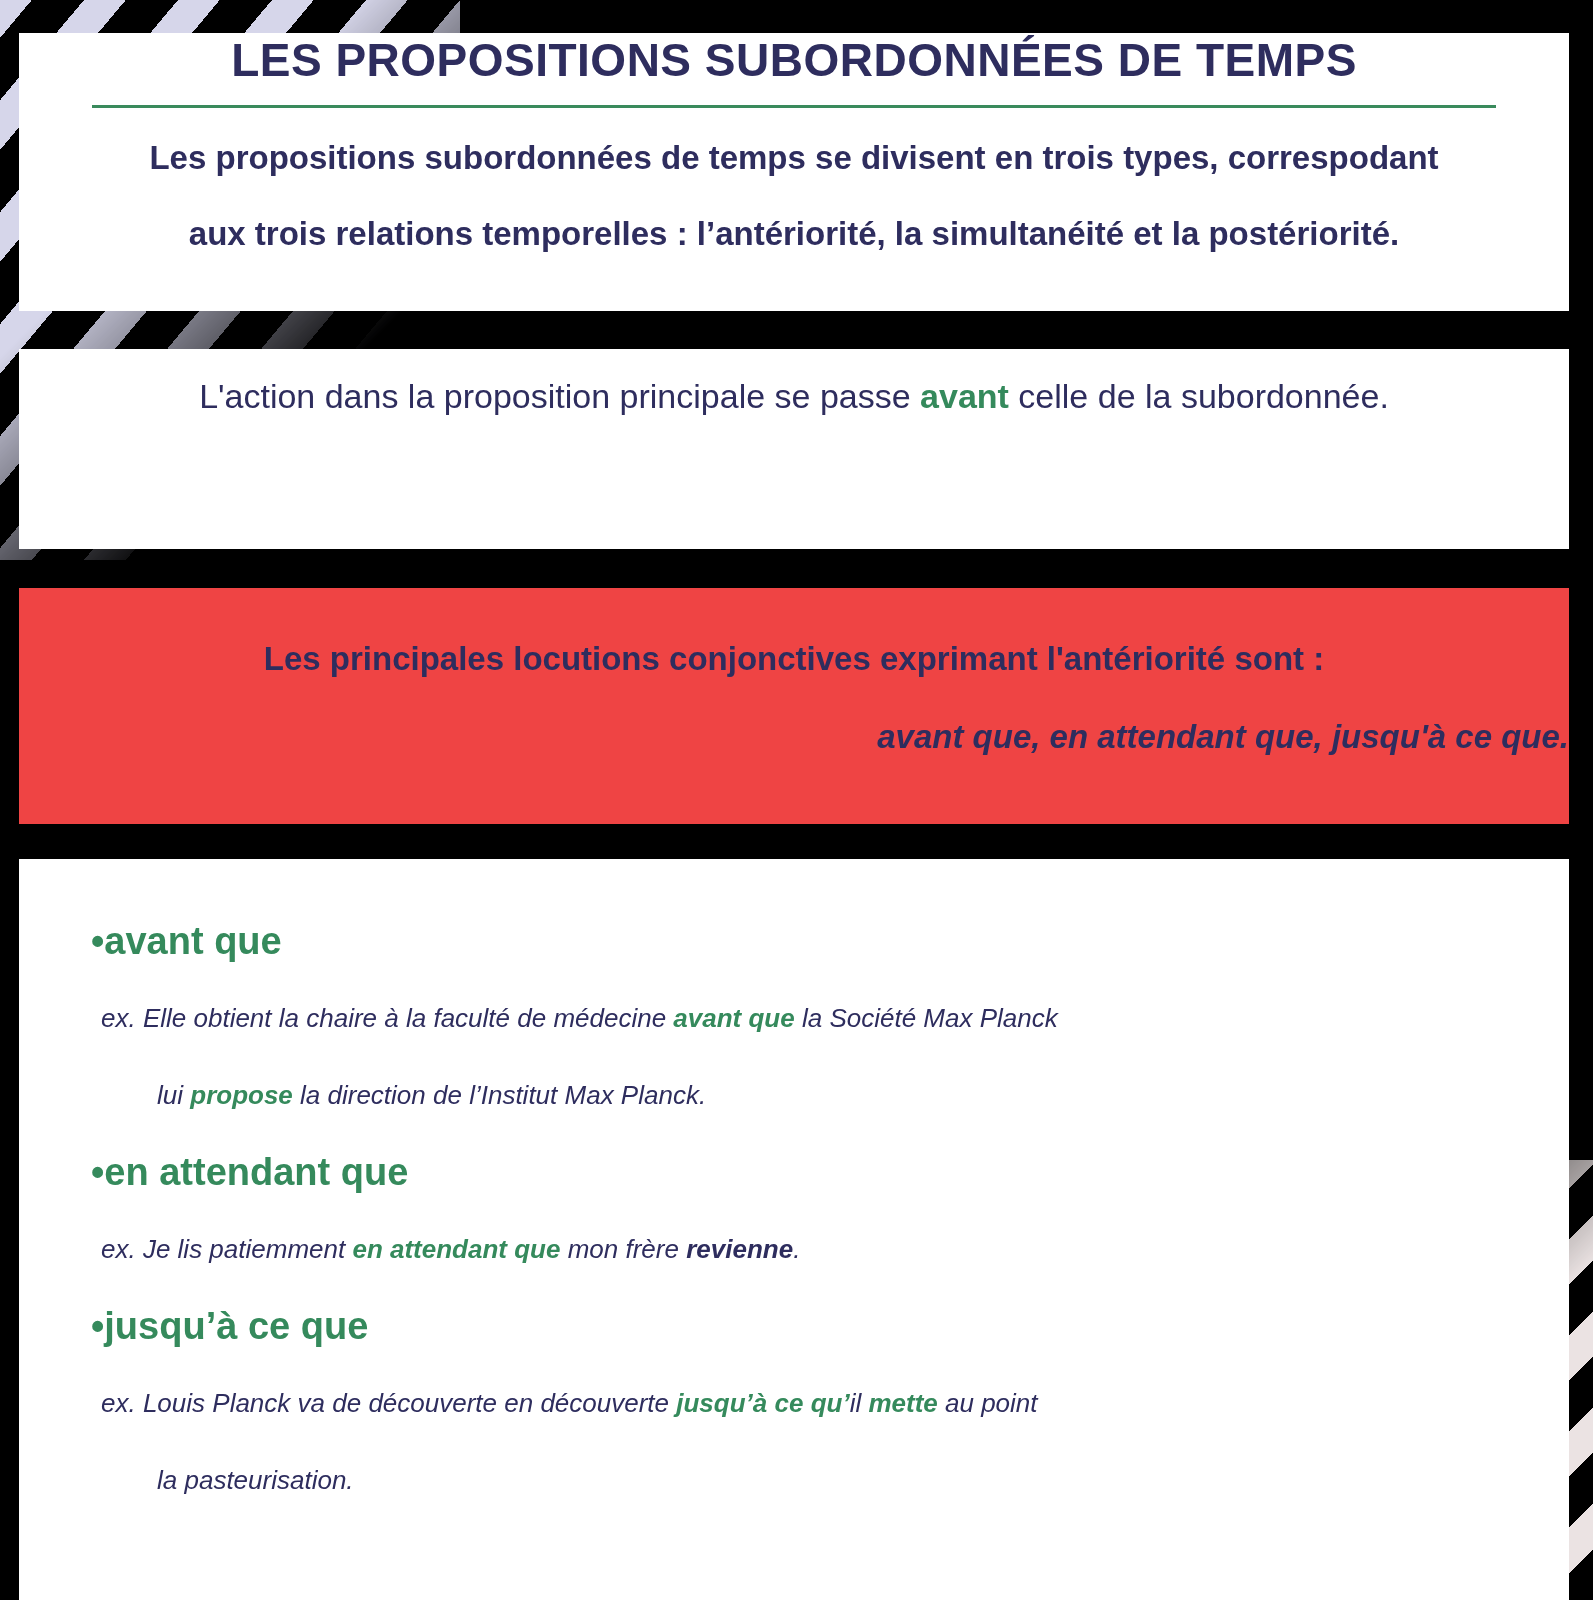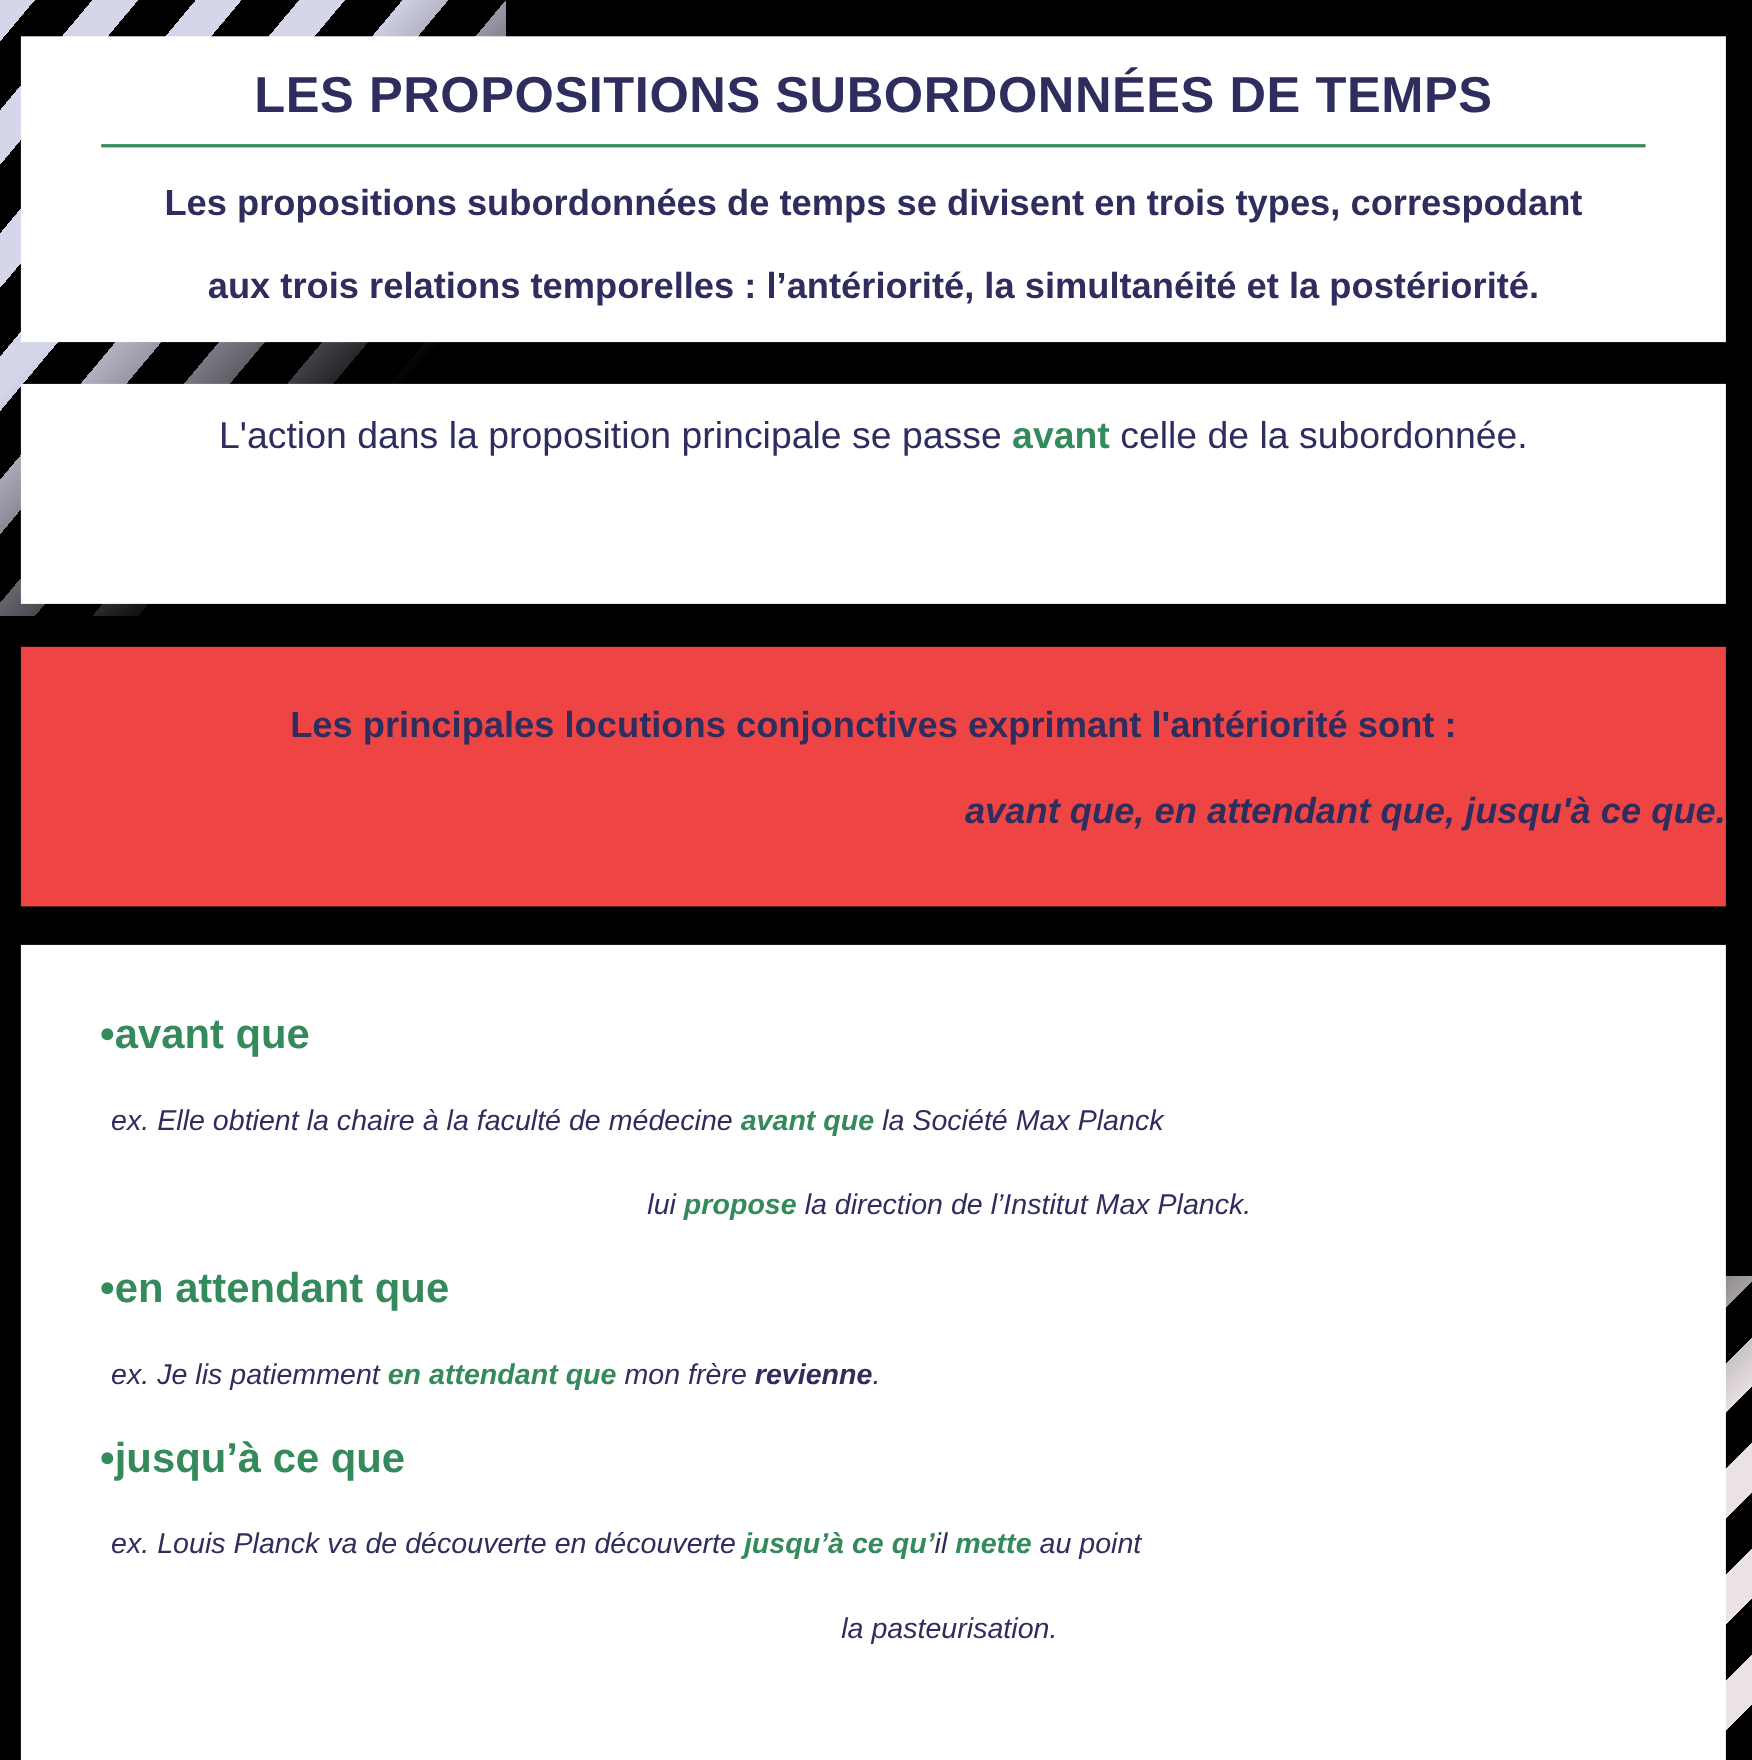--- a/index.html
+++ b/index.html
@@ -56,21 +56,20 @@
     .card.sect { top: 349px; height: 200px; }
     .card.list { top: 588px; height: 236px; background: #ef4444; }
     .card.examples { top: 859px; height: 904px; text-align: left; }
 
     .title {
       font-family: "Liberation Sans", sans-serif;
       font-weight: bold;
       font-size: 46px;
       color: #2e2d5e;
       margin: 0;
-      padding-top: 26px;
       letter-spacing: 0.5px;
     }
     .title-rule {
       width: 1404px;
       height: 3px;
       background: #3a8a5c;
       margin: 18px auto 0 auto;
     }
     .intro {
       font-weight: bold;
@@ -118,21 +117,20 @@
     .example {
       font-style: italic;
       font-size: 26px;
       color: #2e2d5e;
       line-height: 77px;
       margin-left: 82px;
     }
     .example .cont {
       display: block;
       margin-left: 56px;
-      text-align: center;
     }
   </style>
 </head>
 <body>
 
 <div class="stripes-tl"></div>
 <div class="stripes-br"></div>
 
 <div class="card top">
   <h1 class="title">LES PROPOSITIONS SUBORDONNÉES DE TEMPS</h1>

